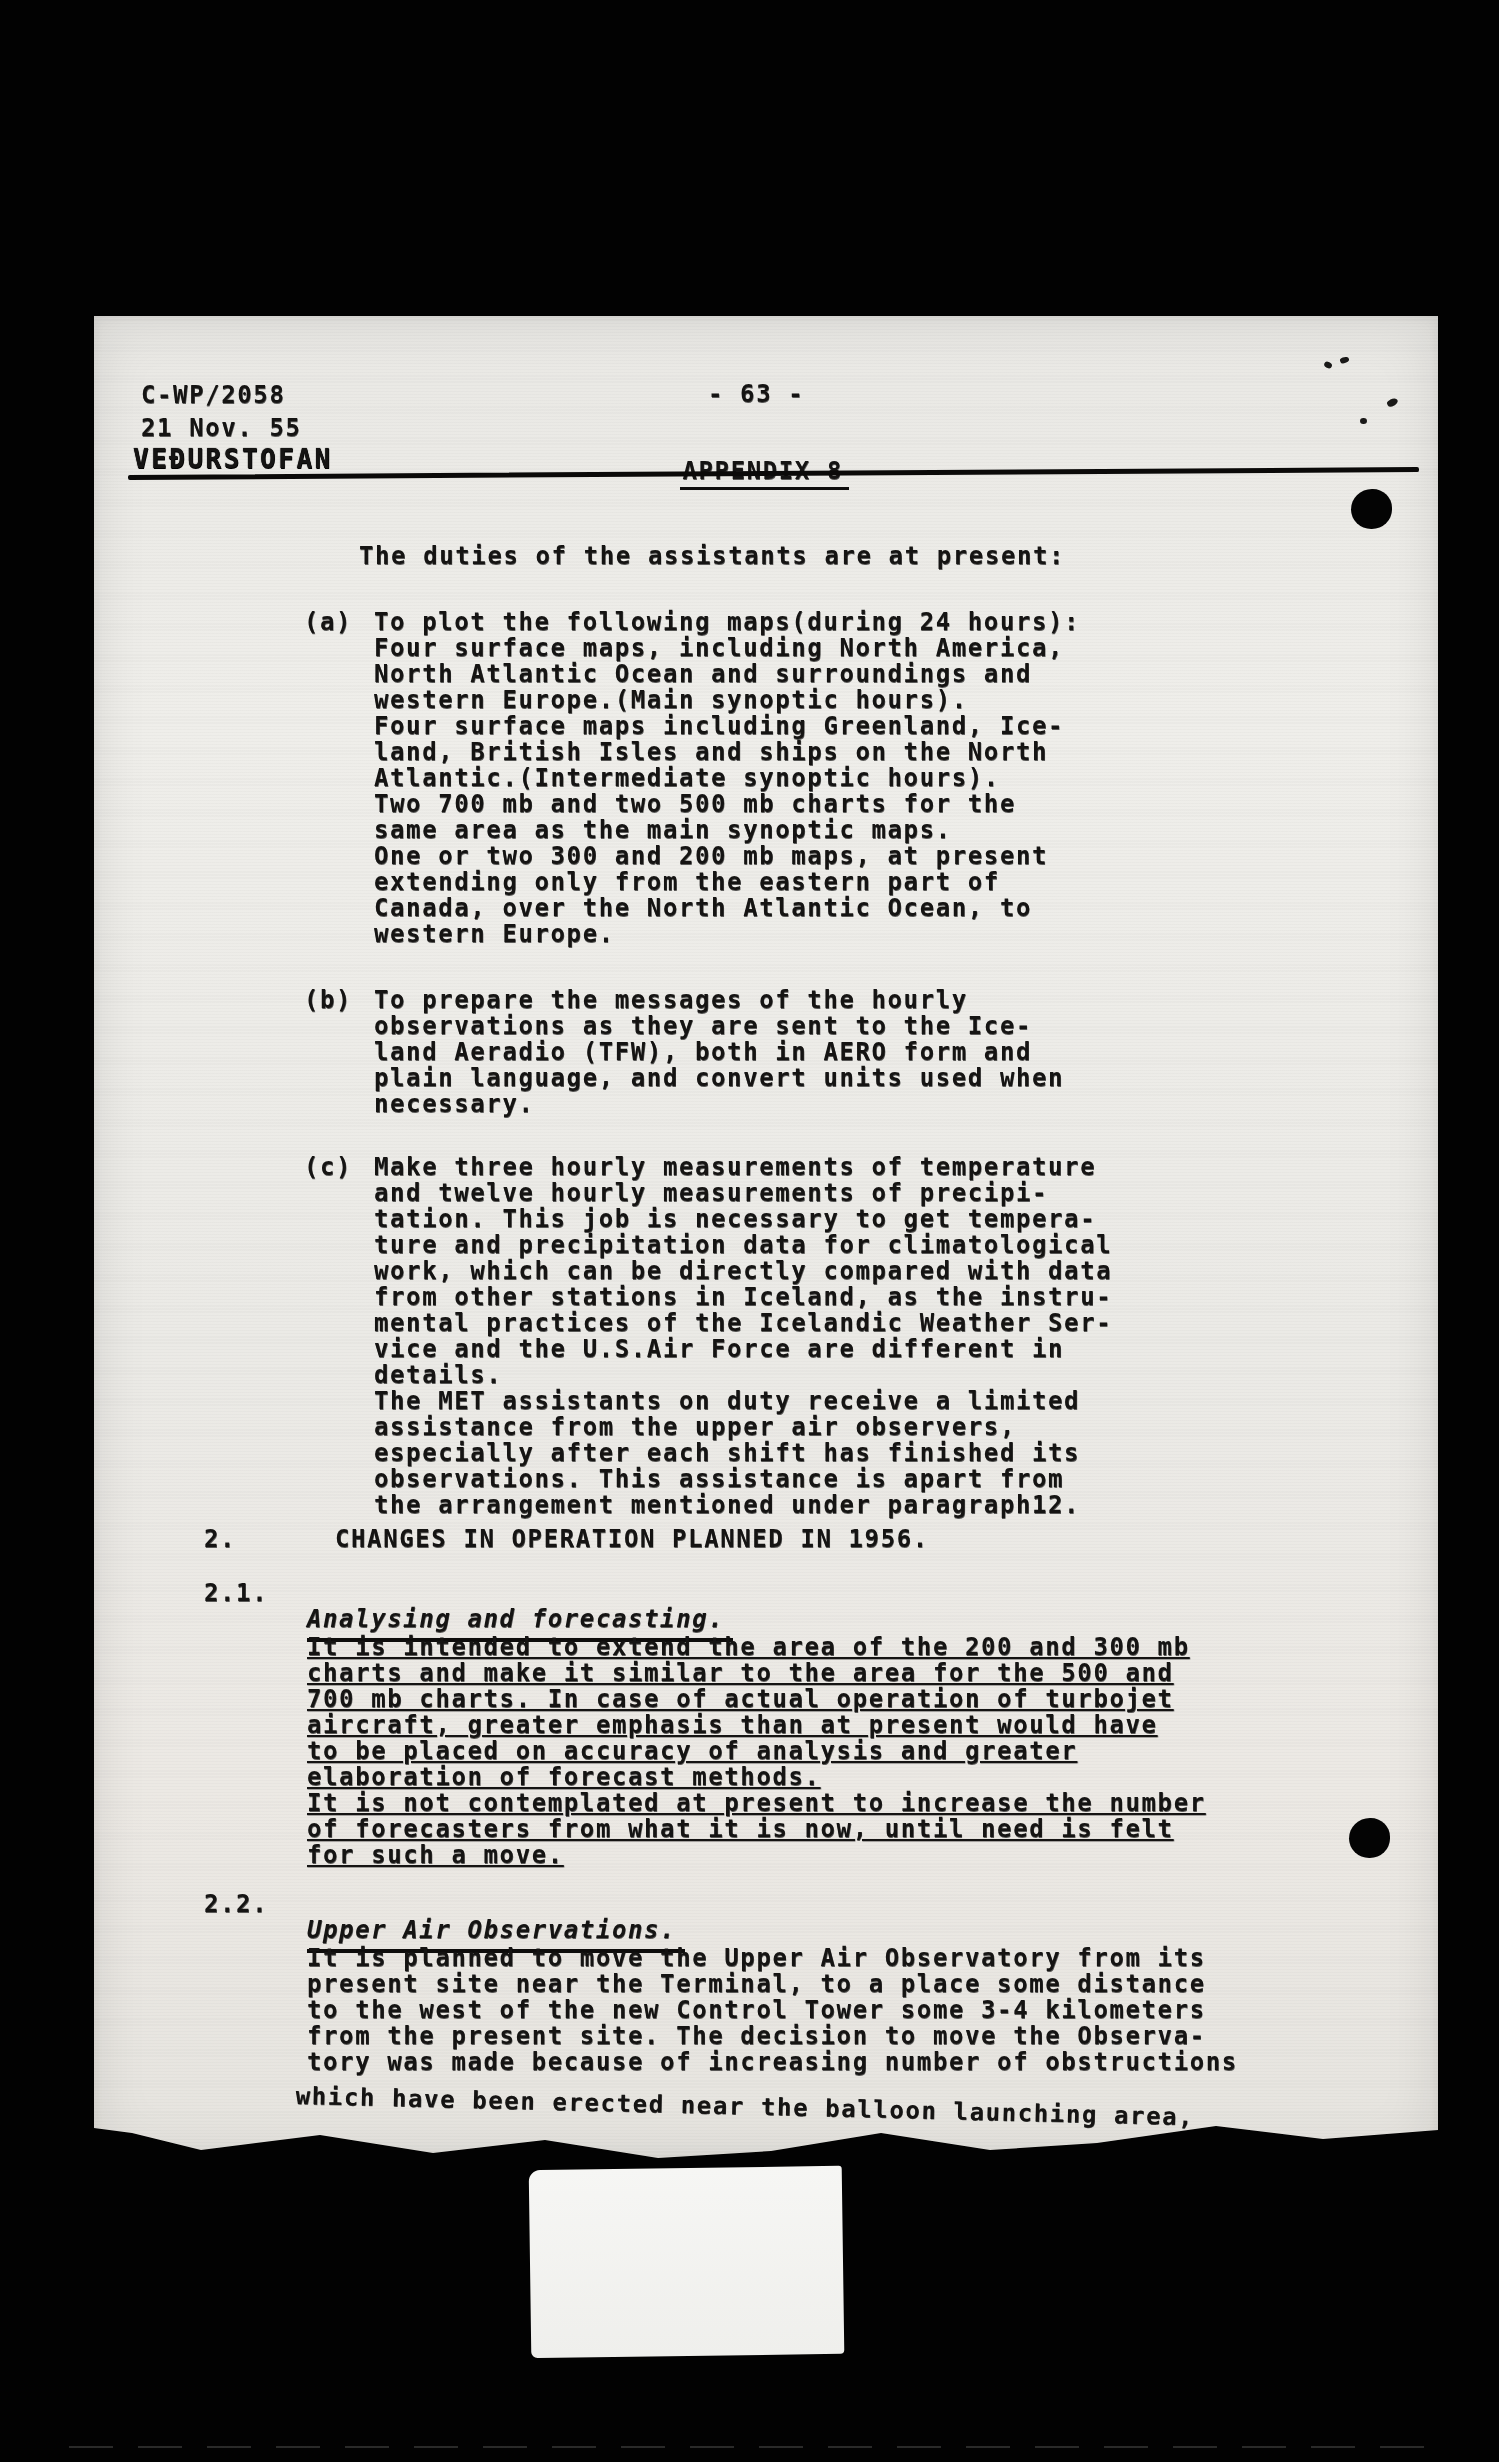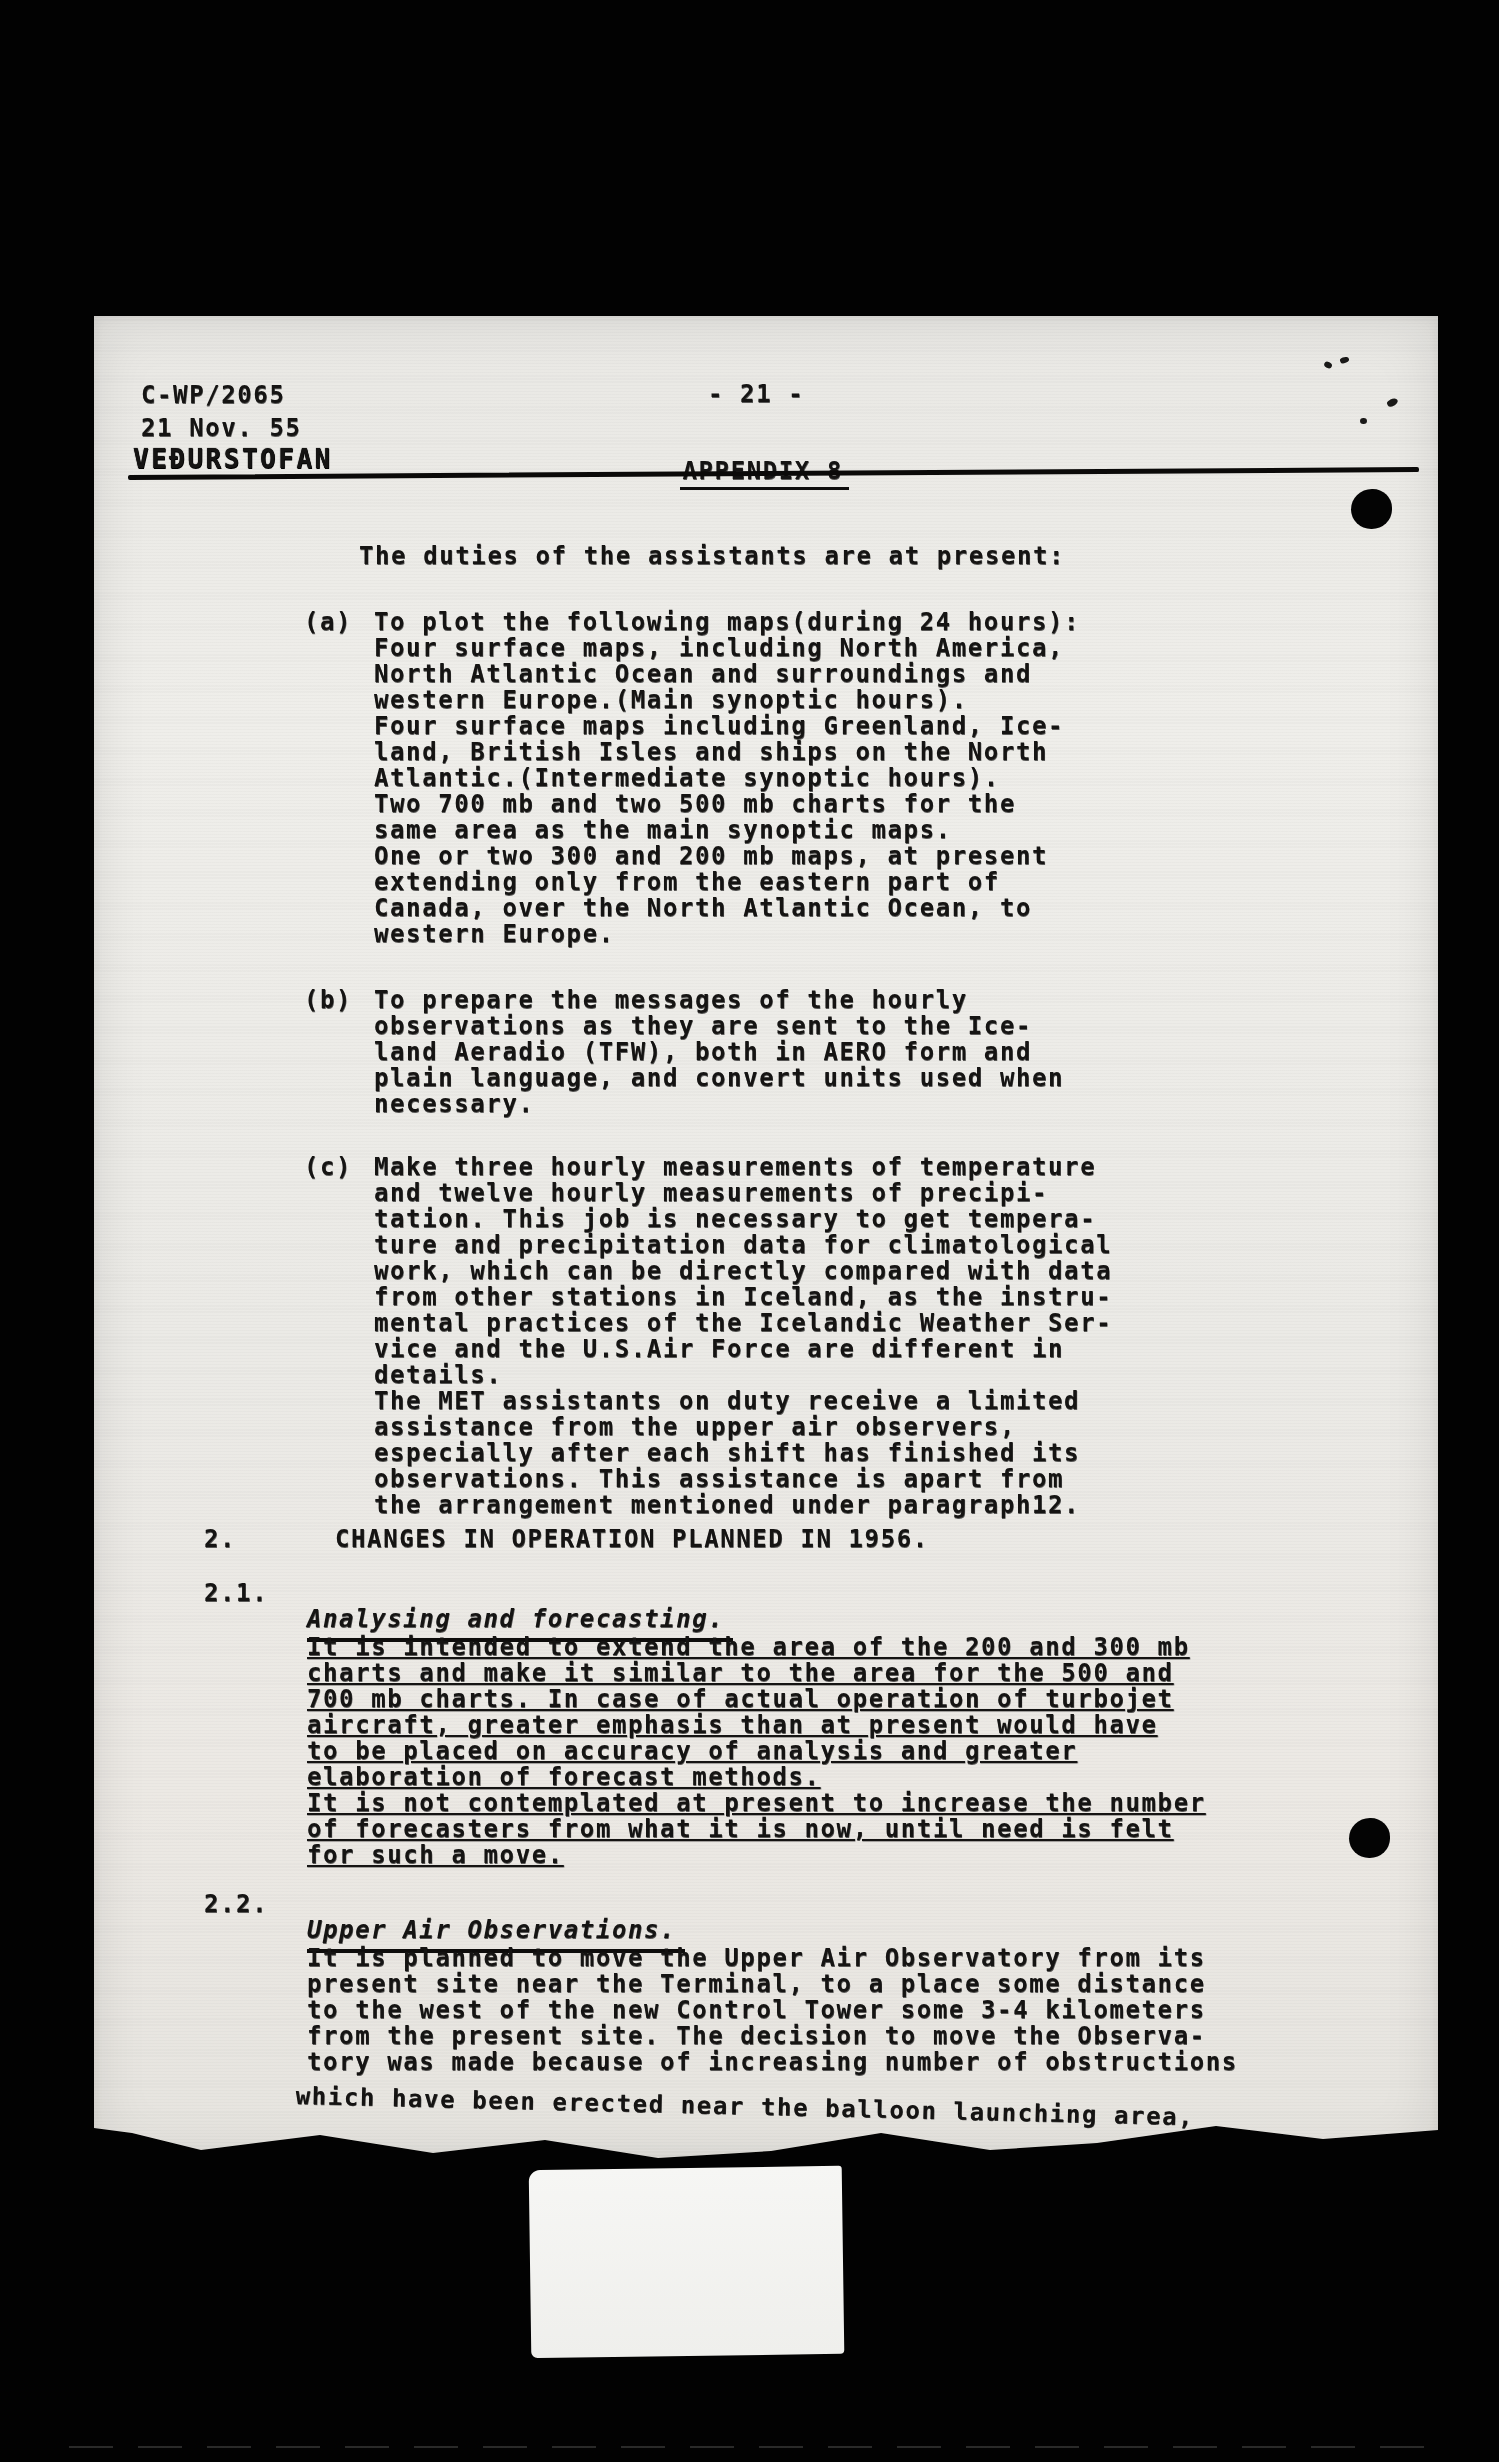--- a/index.html
+++ b/index.html
@@ -75,25 +75,25 @@
     opacity:0.55;
   }
 </style>
 </head>
 <body>
 
 <div class="scan">
 
   <div class="paper">
 
-    <div class="t" style="left:47px;top:66px;">C-WP/2065</div>
+    <div class="t" style="left:47px;top:66px;">C-WP/2058</div>
     <div class="t" style="left:47px;top:99px;">21 Nov. 55</div>
     <div class="t org" style="left:39px;top:130px;">VEÐURSTOFAN</div>
 
-    <div class="t" style="left:614px;top:65px;">- 21 -</div>
+    <div class="t" style="left:614px;top:65px;">- 63 -</div>
     <div class="t" style="left:586px;top:116px;">
       <span class="appendix">APPENDIX 8</span>
     </div>
 
     <div class="rule"></div>
 
     <div class="t" style="left:219px;top:227px;margin-left:46px;">The duties of the assistants are at present:</div>
 
     <div class="t" style="left:210px;top:293px;">(a)</div>
     <div class="t" style="left:280px;top:293px;">To plot the following maps(during 24 hours):

